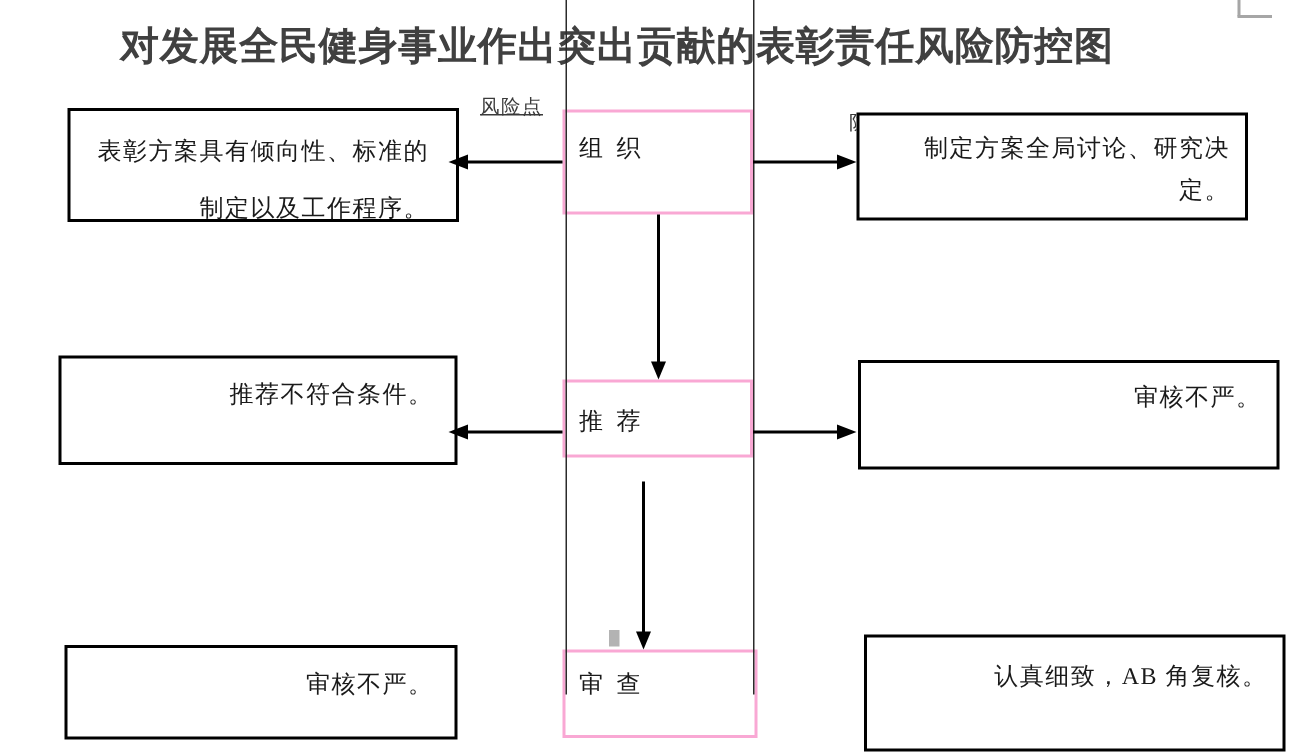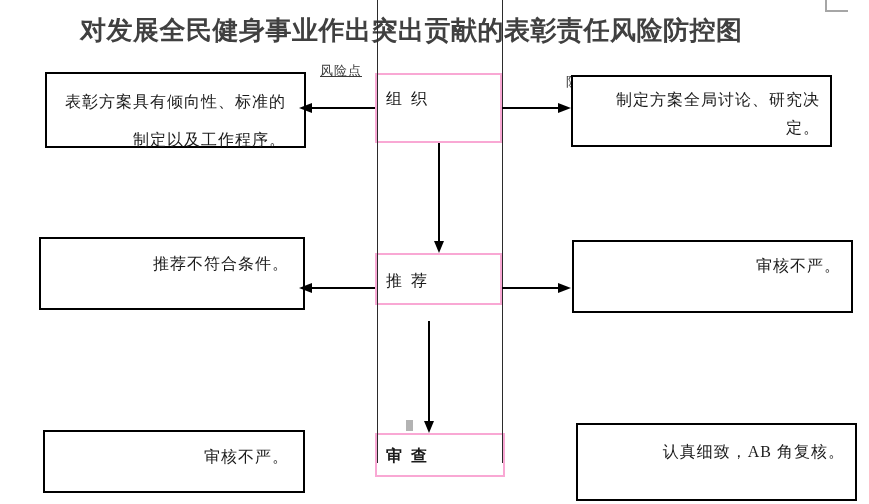--- a/index.html
+++ b/index.html
@@ -46,21 +46,21 @@
 
   <div class="abs lane-line" style="left:377px;top:0;height:463px;"></div>
   <div class="abs lane-line" style="left:502px;top:0;height:463px;"></div>
 
   <div class="abs stage-box" style="left:375px;top:73px;width:127px;height:70px;padding-top:14px;">
     <span>组织</span>
   </div>
   <div class="abs stage-box" style="left:375px;top:253px;width:127px;height:52px;padding-top:16px;">
     <span>推荐</span>
   </div>
-  <div class="abs stage-box" style="left:375px;top:433px;width:130px;height:44px;padding-top:11px;font-weight:bold;">
+  <div class="abs stage-box" style="left:375px;top:433px;width:130px;height:59px;padding-top:11px;">
     <span>审查</span>
   </div>
 
   <div class="abs shape-box" style="left:45px;top:72px;width:261px;height:76px;padding:9px 18px 0;line-height:38px;">
     <span>表彰方案具有倾向性、标准的制定以及工作程序。</span>
   </div>
   <div class="abs shape-box" style="left:39px;top:237px;width:266px;height:73px;padding:11px 14px 0;">
     <span>推荐不符合条件。</span>
   </div>
   <div class="abs shape-box" style="left:43px;top:430px;width:262px;height:63px;padding:11px 14px 0;">

